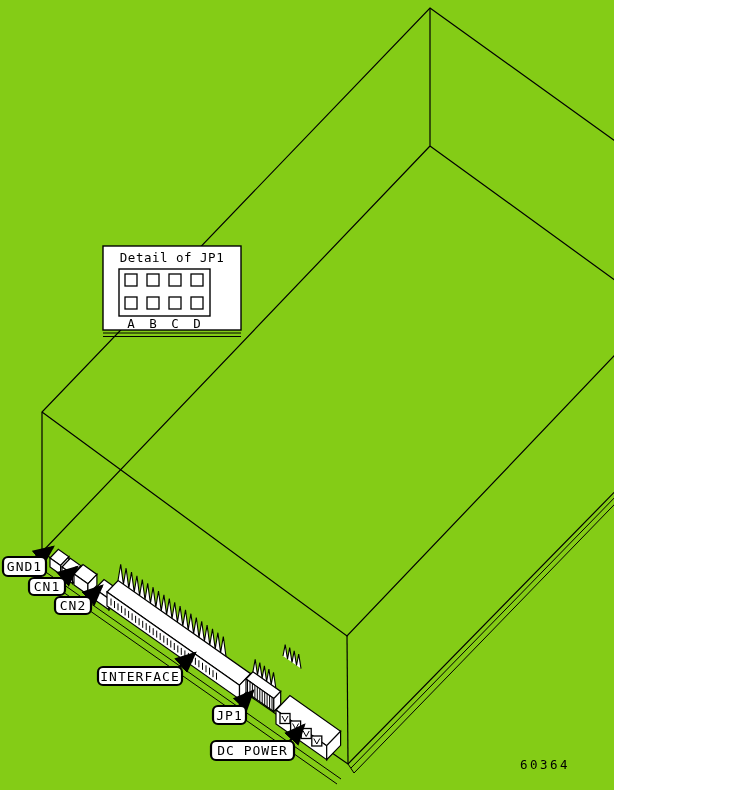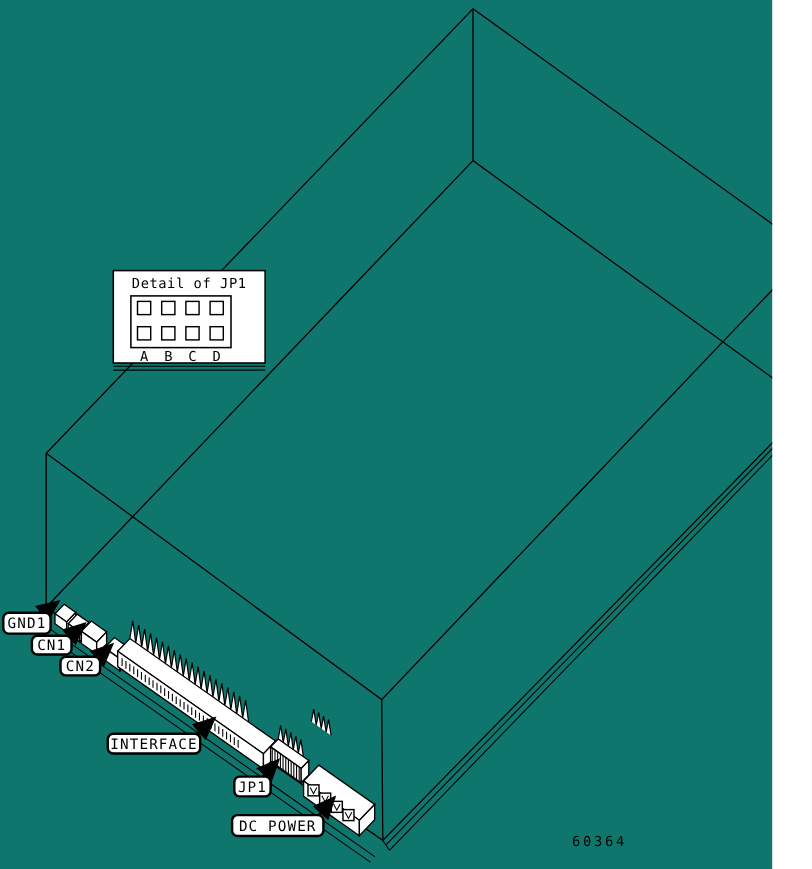--- a/index.html
+++ b/index.html
@@ -1,16 +1,16 @@
 <!DOCTYPE html>
 <html><head>
 <meta charset="utf-8">
 <style>
   html,body{margin:0;padding:0;background:#ffffff;}
-  .page{width:702px;height:790px;position:relative;background:#0f766e;overflow:hidden;}
+  .page{width:614px;height:790px;position:relative;background:#84cc16;overflow:hidden;}
   svg{display:block;}
   .line{stroke:#000;stroke-width:1.2;fill:none;}
   .thin{stroke:#000;stroke-width:1;fill:none;}
   .body-face{fill:#fff;stroke:#000;stroke-width:1.2;}
   .pin-band{fill:#fff;stroke:#000;stroke-width:1.1;}
   .callout-rect{fill:#fff;stroke:#000;stroke-width:2.2;}
   .leader{stroke:#000;stroke-width:2.4;fill:none;}
   .callout-text{font-family:"DejaVu Sans Mono","Liberation Mono",monospace;font-size:13px;letter-spacing:1px;fill:#000;text-anchor:middle;}
   .inset-title{font-family:"DejaVu Sans Mono","Liberation Mono",monospace;font-size:12.5px;letter-spacing:0.5px;fill:#000;text-anchor:middle;}
   .inset-letter{font-family:"DejaVu Sans Mono","Liberation Mono",monospace;font-size:12.5px;fill:#000;text-anchor:middle;}

